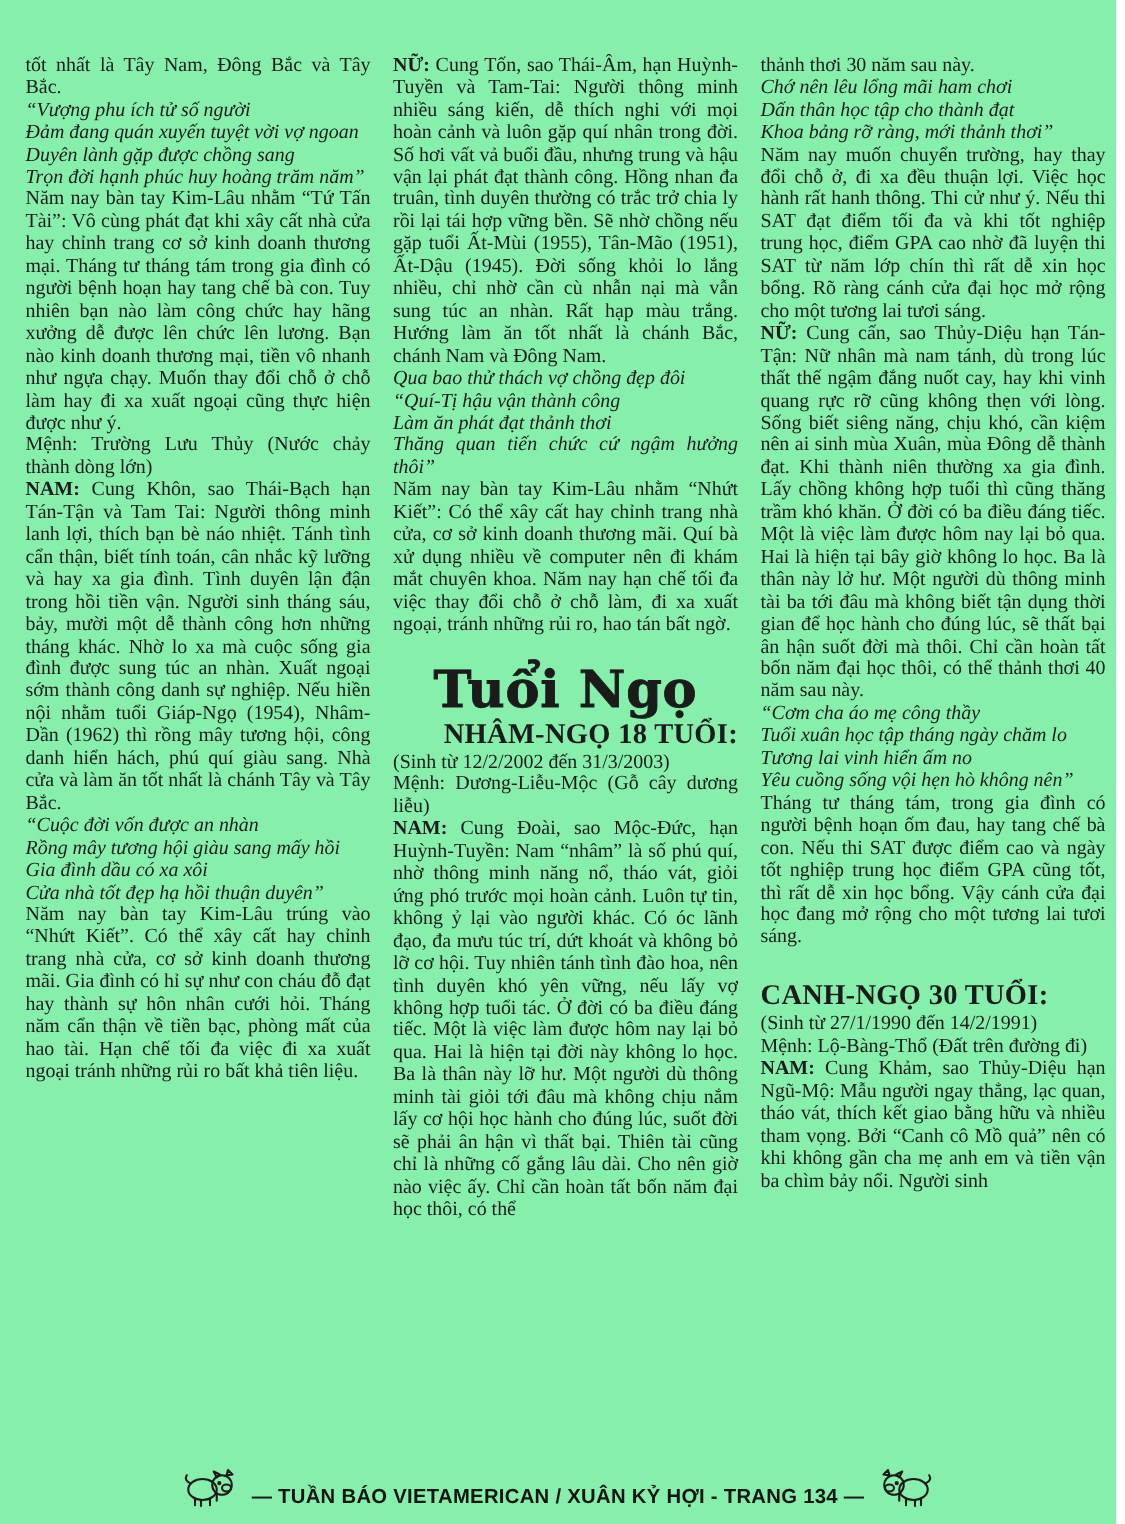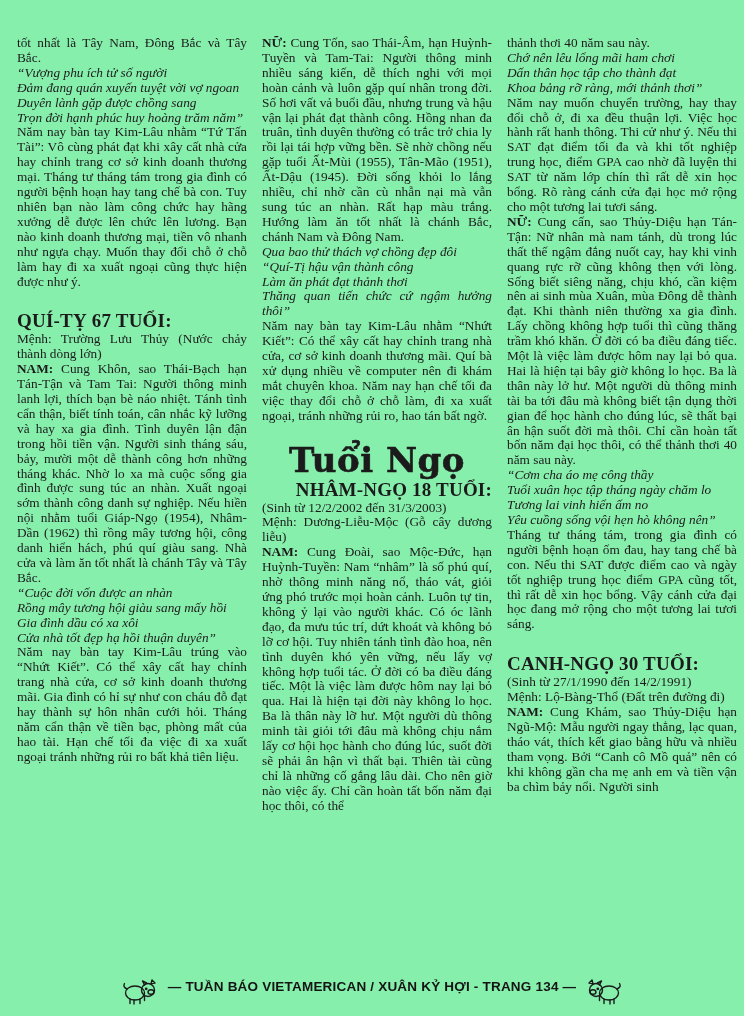--- a/index.html
+++ b/index.html
@@ -50,21 +50,21 @@
     margin-bottom: 2px;
     letter-spacing: 0.5px;
     -webkit-text-stroke: 0.6px #1b1b1b;
   }
   .footer {
     position: absolute;
     left: 0;
     right: 0;
     bottom: 11px;
     display: flex;
-    align-items: flex-start;
+    align-items: flex-end;
     justify-content: center;
     gap: 9px;
     font-family: "Liberation Sans", sans-serif;
     font-weight: 700;
     font-size: 13.5px;
     letter-spacing: 0.2px;
     color: #141414;
   }
   .pig { display: inline-flex; }
   .pig svg { display: block; }
@@ -77,21 +77,20 @@
   <div class="columns">
     <div class="col">
         <p class="body">tốt nhất là Tây Nam, Đông Bắc và Tây Bắc.</p>
         <div class="poem">
           <div class="verse">“Vượng phu ích tử số người</div>
           <div class="verse">Đảm đang quán xuyến tuyệt vời vợ ngoan</div>
           <div class="verse">Duyên lành gặp được chồng sang</div>
           <div class="verse">Trọn đời hạnh phúc huy hoàng trăm năm”</div>
         </div>
         <p class="body">Năm nay bàn tay Kim-Lâu nhằm “Tứ Tấn Tài”: Vô cùng phát đạt khi xây cất nhà cửa hay chỉnh trang cơ sở kinh doanh thương mại. Tháng tư tháng tám trong gia đình có người bệnh hoạn hay tang chế bà con. Tuy nhiên bạn nào làm công chức hay hãng xưởng dễ được lên chức lên lương. Bạn nào kinh doanh thương mại, tiền vô nhanh như ngựa chạy. Muốn thay đổi chỗ ở chỗ làm hay đi xa xuất ngoại cũng thực hiện được như ý.</p>
-        <div class="heading">QUÍ-TỴ 67 TUỔI:</div>
         <div class="meta">Mệnh: Trường Lưu Thủy (Nước chảy thành dòng lớn)</div>
         <p class="body gap"><strong class="lead">NAM:</strong><span> Cung Khôn, sao Thái-Bạch hạn Tán-Tận và Tam Tai: Người thông minh lanh lợi, thích bạn bè náo nhiệt. Tánh tình cẩn thận, biết tính toán, cân nhắc kỹ lưỡng và hay xa gia đình. Tình duyên lận đận trong hồi tiền vận. Người sinh tháng sáu, bảy, mười một dễ thành công hơn những tháng khác. Nhờ lo xa mà cuộc sống gia đình được sung túc an nhàn. Xuất ngoại sớm thành công danh sự nghiệp. Nếu hiền nội nhằm tuổi Giáp-Ngọ (1954), Nhâm-Dần (1962) thì rồng mây tương hội, công danh hiển hách, phú quí giàu sang. Nhà cửa và làm ăn tốt nhất là chánh Tây và Tây Bắc.</span></p>
         <div class="poem">
           <div class="verse">“Cuộc đời vốn được an nhàn</div>
           <div class="verse">Rồng mây tương hội giàu sang mấy hồi</div>
           <div class="verse">Gia đình dầu có xa xôi</div>
           <div class="verse">Cửa nhà tốt đẹp hạ hồi thuận duyên”</div>
         </div>
         <p class="body">Năm nay bàn tay Kim-Lâu trúng vào “Nhứt Kiết”. Có thể xây cất hay chỉnh trang nhà cửa, cơ sở kinh doanh thương mãi. Gia đình có hỉ sự như con cháu đỗ đạt hay thành sự hôn nhân cưới hỏi. Tháng năm cẩn thận về tiền bạc, phòng mất của hao tài. Hạn chế tối đa việc đi xa xuất ngoại tránh những rủi ro bất khả tiên liệu.</p>
       </div>
@@ -104,21 +103,21 @@
           <div class="verse">Thăng quan tiến chức cứ ngậm hưởng thôi”</div>
         </div>
         <p class="body">Năm nay bàn tay Kim-Lâu nhằm “Nhứt Kiết”: Có thể xây cất hay chỉnh trang nhà cửa, cơ sở kinh doanh thương mãi. Quí bà xử dụng nhiều về computer nên đi khám mắt chuyên khoa. Năm nay hạn chế tối đa việc thay đổi chỗ ở chỗ làm, đi xa xuất ngoại, tránh những rủi ro, hao tán bất ngờ.</p>
         <div class="section-title">Tuổi Ngọ</div>
         <div class="heading subheading">NHÂM-NGỌ 18 TUỔI:</div>
         <div class="meta">(Sinh từ 12/2/2002 đến 31/3/2003)</div>
         <div class="meta">Mệnh: Dương-Liễu-Mộc (Gỗ cây dương liễu)</div>
         <p class="body gap"><strong class="lead">NAM:</strong><span> Cung Đoài, sao Mộc-Đức, hạn Huỳnh-Tuyền: Nam “nhâm” là số phú quí, nhờ thông minh năng nổ, tháo vát, giỏi ứng phó trước mọi hoàn cảnh. Luôn tự tin, không ỷ lại vào người khác. Có óc lãnh đạo, đa mưu túc trí, dứt khoát và không bỏ lỡ cơ hội. Tuy nhiên tánh tình đào hoa, nên tình duyên khó yên vững, nếu lấy vợ không hợp tuổi tác. Ở đời có ba điều đáng tiếc. Một là việc làm được hôm nay lại bỏ qua. Hai là hiện tại đời này không lo học. Ba là thân này lỡ hư. Một người dù thông minh tài giỏi tới đâu mà không chịu nắm lấy cơ hội học hành cho đúng lúc, suốt đời sẽ phải ân hận vì thất bại. Thiên tài cũng chỉ là những cố gắng lâu dài. Cho nên giờ nào việc ấy. Chỉ cần hoàn tất bốn năm đại học thôi, có thể</span></p>
       </div>
     <div class="col">
-        <p class="body">thảnh thơi 40 năm sau này.</p>
+        <p class="body">thảnh thơi 30 năm sau này.</p>
         <div class="poem">
           <div class="verse">Chớ nên lêu lổng mãi ham chơi</div>
           <div class="verse">Dấn thân học tập cho thành đạt</div>
           <div class="verse">Khoa bảng rỡ ràng, mới thảnh thơi”</div>
         </div>
         <p class="body">Năm nay muốn chuyển trường, hay thay đổi chỗ ở, đi xa đều thuận lợi. Việc học hành rất hanh thông. Thi cử như ý. Nếu thi SAT đạt điểm tối đa và khi tốt nghiệp trung học, điểm GPA cao nhờ đã luyện thi SAT từ năm lớp chín thì rất dễ xin học bổng.  Rõ ràng cánh cửa đại học mở rộng cho một tương lai tươi sáng.</p>
         <p class="body gap"><strong class="lead">NỮ:</strong><span> Cung cấn, sao Thủy-Diệu hạn Tán-Tận: Nữ nhân mà nam tánh, dù trong lúc thất thế ngậm đắng nuốt cay, hay khi vinh quang rực rỡ cũng không thẹn với lòng. Sống biết siêng năng, chịu khó, cần kiệm nên ai sinh mùa Xuân, mùa Đông dễ thành đạt. Khi thành niên thường xa gia đình. Lấy chồng không hợp tuổi thì cũng thăng trầm khó khăn. Ở đời có ba điều đáng tiếc. Một là việc làm được hôm nay lại bỏ qua. Hai là hiện tại bây giờ không lo học. Ba là thân này lở hư. Một người dù thông minh tài ba tới đâu mà không biết tận dụng thời gian để học hành cho đúng lúc, sẽ thất bại ân hận suốt đời mà thôi. Chỉ cần hoàn tất bốn năm đại học thôi, có thể thảnh thơi 40 năm sau này.</span></p>
         <div class="poem">
           <div class="verse">“Cơm cha áo mẹ công thầy</div>
           <div class="verse">Tuổi xuân học tập tháng ngày chăm lo</div>

